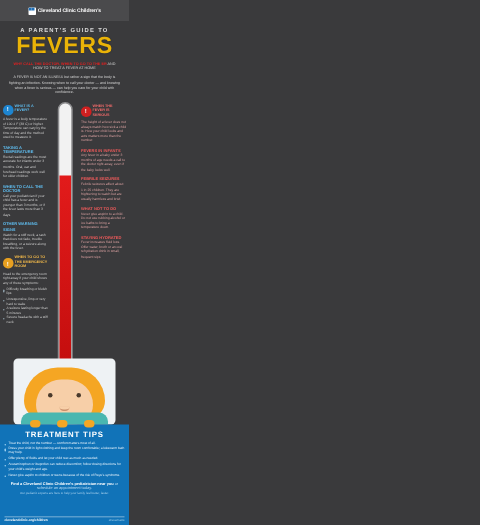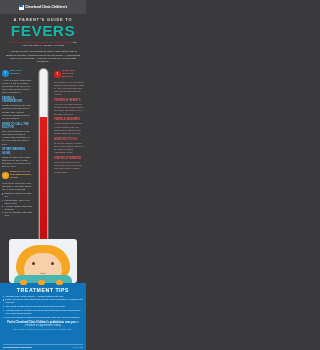--- a/index.html
+++ b/index.html
@@ -25,21 +25,21 @@
   .logo-mark i { width:2px; height:2px; background:#1e6fb8; margin:0.25px; display:block; }
   .logo-text { font-size:3.4px; color:#fff; font-weight:bold; letter-spacing:-0.05px; white-space:nowrap; }
 
   
   .title-block { padding:3px 4px 1px; text-align:center; position:relative; z-index:6; }
   .kicker {
     font-size:3.9px; color:#d8d8d8; letter-spacing:0.85px;
     font-weight:bold; white-space:nowrap;
   }
   .bigtitle {
-    font-size:15.5px; color:#14b8a6; font-weight:bold;
+    font-size:15.5px; color:#eab308; font-weight:bold;
     letter-spacing:0.4px; line-height:1; margin-top:1px;
     text-shadow:0 0 1px rgba(0,0,0,0.35);
   }
   .subtitle {
     font-size:2.5px; color:#cfcfcf; line-height:1.35;
     margin-top:2px; padding:0 3px; text-align:center;
   }
   .subtitle .hi { color:#e02020; font-weight:bold; }
 
   

